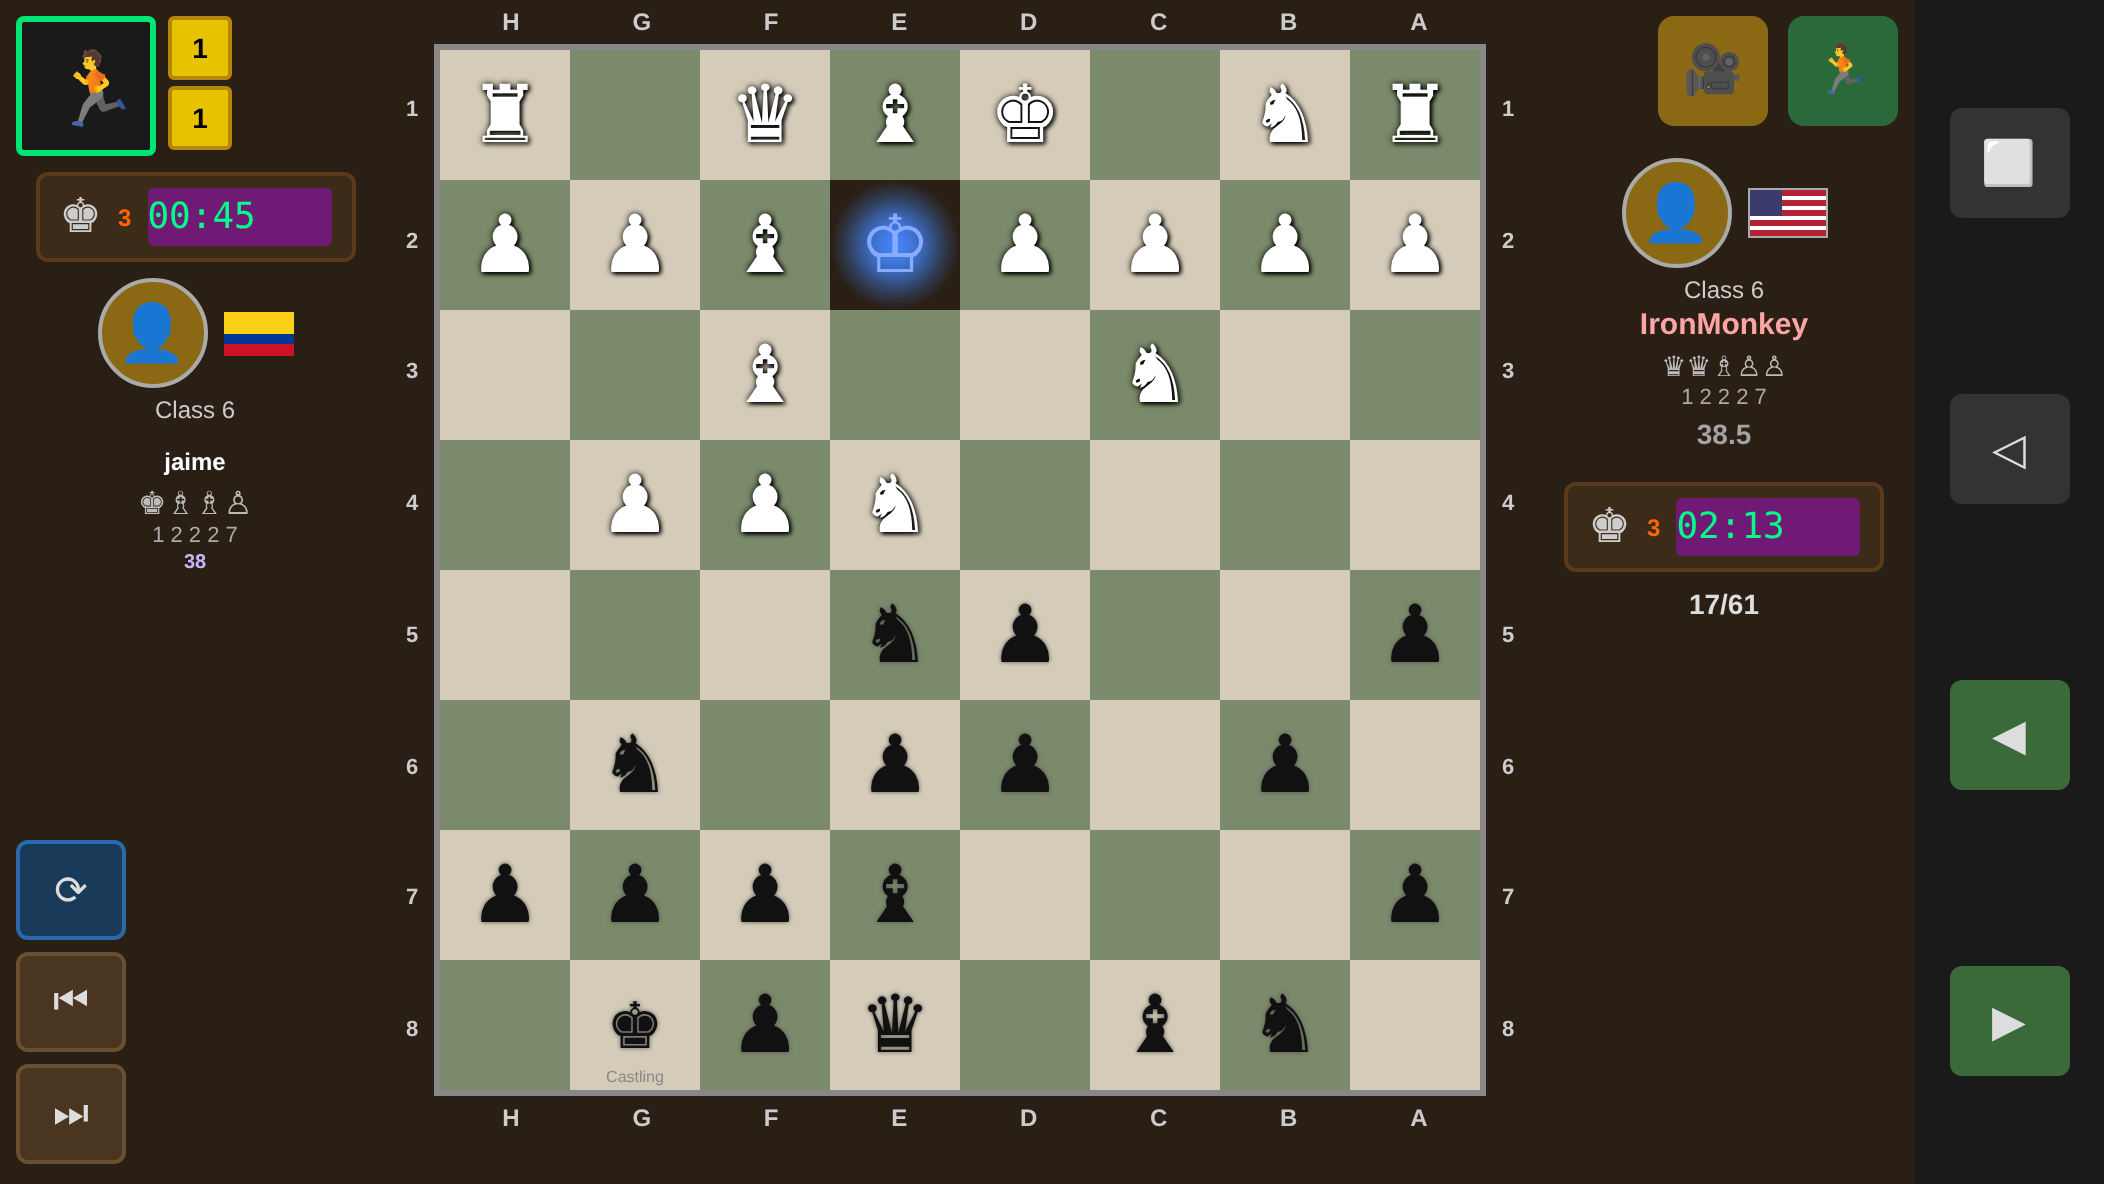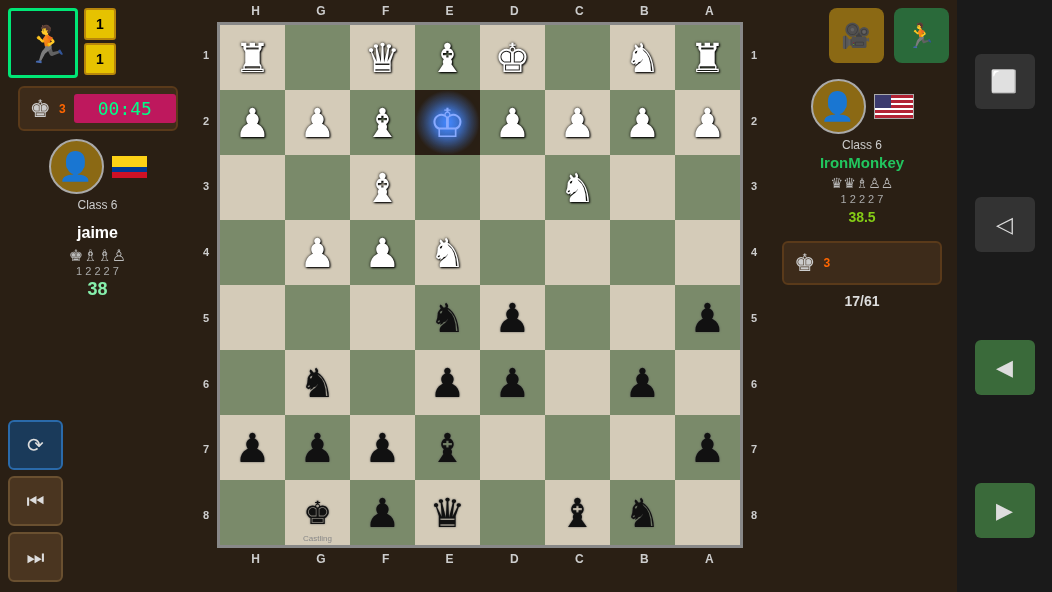--- a/index.html
+++ b/index.html
@@ -75,25 +75,25 @@
       margin-bottom: 8px;
       width: 160px;
     }
 
     .king-icon {
       font-size: 24px;
       color: #ccc;
     }
 
     .timer-display {
-      background: #be185d;
+      background: #701a75;
       color: #00ff88;
       font-family: monospace;
       font-size: 18px;
-      padding: 4px 24px;
+      padding: 4px 0;
       border-radius: 3px;
       flex: 1;
     }
 
     .timer-num {
       color: #ff6600;
       font-size: 12px;
       font-weight: bold;
     }
 
@@ -137,21 +137,21 @@
     .flag-co div:nth-child(3) { background: #CE1126; flex: 1; }
 
     .class-label {
       color: #ccc;
       font-size: 12px;
       margin-bottom: 12px;
     }
 
     .player-name {
       color: #fff;
-      font-size: 16px;
+      font-size: 12px;
       font-weight: bold;
       margin-bottom: 4px;
     }
 
     .captured-pieces {
       display: flex;
       align-items: center;
       gap: 2px;
       font-size: 16px;
       color: #bbb;
@@ -159,22 +159,22 @@
 
     .piece-counts {
       display: flex;
       gap: 8px;
       font-size: 11px;
       color: #aaa;
       margin-bottom: 2px;
     }
 
     .score-label {
-      color: #86efac;
-      font-size: 18px;
+      color: #c4b5fd;
+      font-size: 10px;
       font-weight: bold;
     }
 
     .bottom-controls {
       position: absolute;
       bottom: 10px;
       left: 8px;
       display: flex;
       flex-direction: column;
       gap: 6px;
@@ -333,21 +333,21 @@
     }
 
     .opp-class-label {
       color: #ccc;
       font-size: 12px;
       margin-bottom: 2px;
       text-align: center;
     }
 
     .opp-name {
-      color: #22c55e;
+      color: #fca5a5;
       font-size: 15px;
       font-weight: bold;
       margin-bottom: 4px;
       text-align: center;
     }
 
     .opp-captured {
       display: flex;
       gap: 2px;
       font-size: 14px;
@@ -357,21 +357,21 @@
 
     .opp-counts {
       display: flex;
       gap: 8px;
       font-size: 11px;
       color: #aaa;
       margin-bottom: 4px;
     }
 
     .opp-score {
-      color: #84cc16;
+      color: #a3a3a3;
       font-size: 14px;
       font-weight: bold;
       margin-bottom: 8px;
       text-align: right;
     }
 
     .opp-timer-box {
       background: #3d2b1a;
       border: 2px solid #5a3a1a;
       border-radius: 6px;
@@ -672,20 +672,21 @@
     <div class="opp-class-label">Class 6</div>
     <div class="opp-name">IronMonkey</div>
     <div class="opp-captured">♛♛♗♙♙</div>
     <div class="opp-counts">1  2  2  2  7</div>
     <div class="opp-score">38.5</div>
   </div>
 
   <div class="opp-timer-box">
     <span class="king-icon">♚</span>
     <span class="timer-num">3</span>
+    <span class="timer-display">02:13</span>
   </div>
 
   <div class="page-counter">17/61</div>
 </div>
 
 <div class="far-right">
   <div class="nav-btn">⬜</div>
   <div class="nav-btn">◁</div>
   <div class="nav-btn arrow-back">◀</div>
   <div class="nav-btn arrow-fwd">▶</div>

